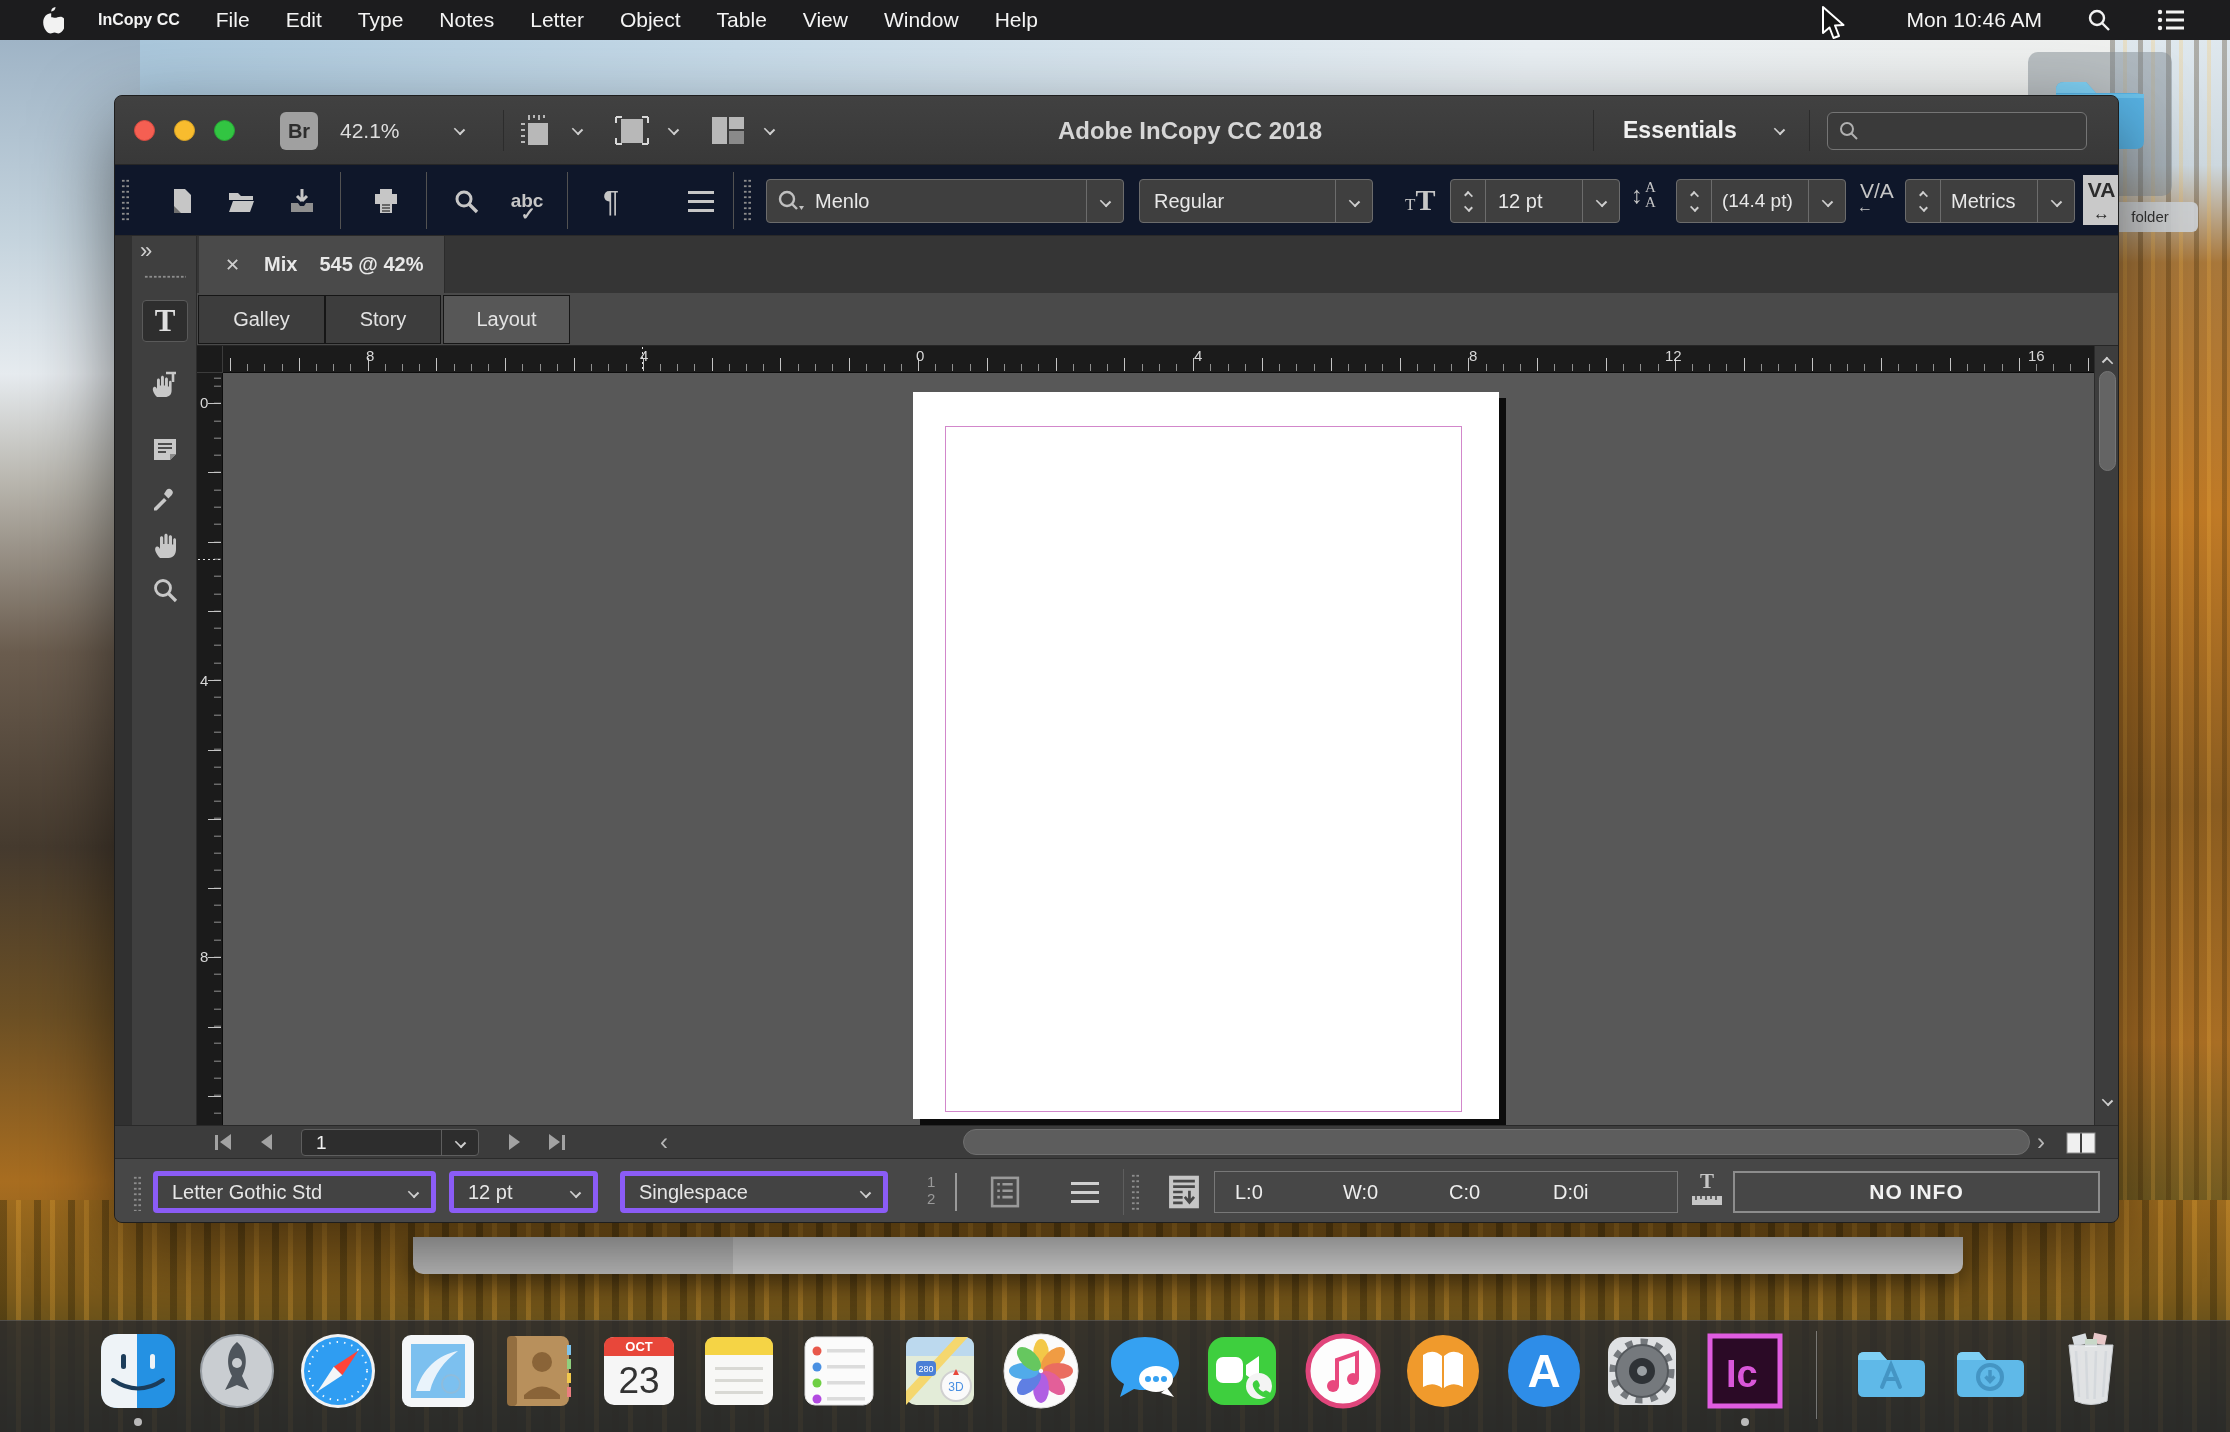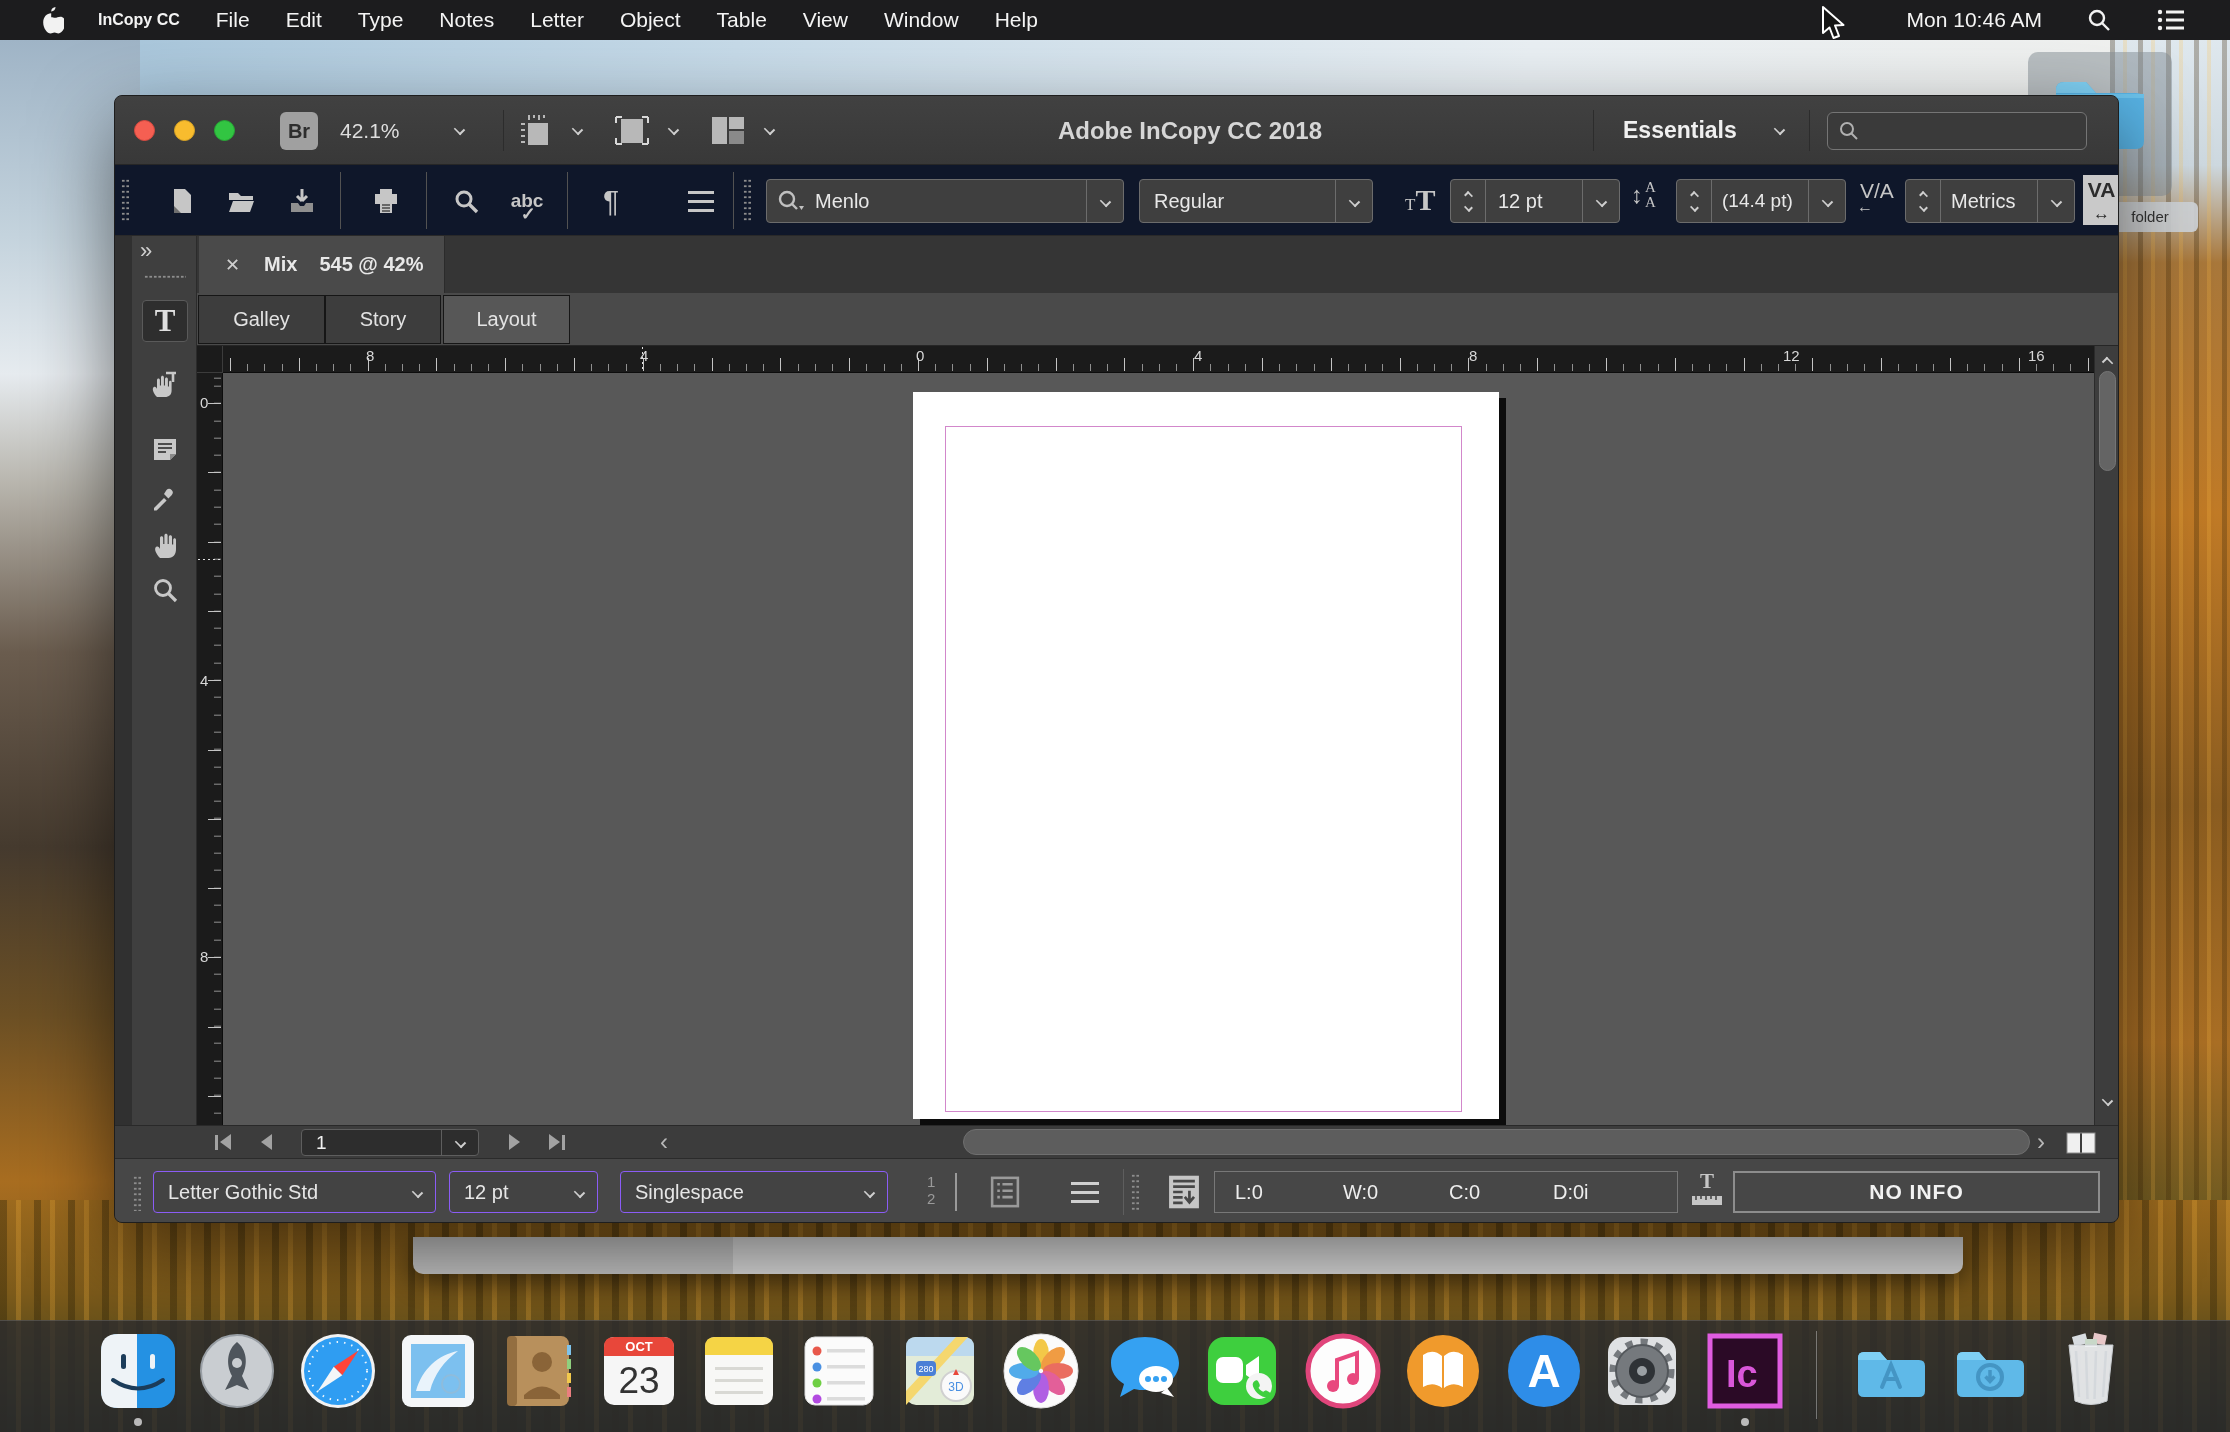--- a/index.html
+++ b/index.html
@@ -103,21 +103,21 @@
   .tri-r { border-left:11px solid #a2a2a2; }
   .tri-l2 { border-right:11px solid #a2a2a2; }
   .navbtn { position:absolute; top:8px; display:flex; align-items:center; gap:2px; }
   .vbar { display:inline-block; width:3px; height:15px; background:#a2a2a2; }
   #pagefield { position:absolute; left:186px; top:3px; width:178px; height:27px; background:#2d2d2d; border:1px solid #5e5e5e; border-radius:4px; display:flex; align-items:center; color:#f0f0f0; font-size:19px; }
   #hscroll-thumb { position:absolute; left:848px; top:3px; width:1067px; height:26px; background:#5d5d5d; border:1px solid #6f6f6f; border-radius:13px; }
   .hs-arrow { position:absolute; top:4px; color:#b8b8b8; font-size:24px; line-height:24px; }
 
   
   #statusbar { left:0; top:1062px; width:2005px; height:66px; background:#474747; border-top:1px solid #2b2b2b; }
-  .sbox { position:absolute; top:12px; height:42px; background:#434343; border:1px solid #8b5cf6; border-radius:4px; display:flex; align-items:center; color:#e6e6e6; font-size:20px; }
+  .sbox { position:absolute; top:12px; height:42px; background:#434343; border:5px solid #8b5cf6; border-radius:4px; display:flex; align-items:center; color:#e6e6e6; font-size:20px; }
   .sbox .lbl { padding-left:14px; flex:1; white-space:nowrap; }
   #lwcd { position:absolute; left:1099px; top:12px; width:464px; height:42px; border:1px solid #787878; color:#eee; font-size:20px; }
   #lwcd span { position:absolute; top:9px; }
   #noinfo { position:absolute; left:1618px; top:12px; width:367px; height:42px; border:2px solid #8d8d8d; color:#f2f2f2; font-size:21px; font-weight:bold; letter-spacing:1px; text-align:center; line-height:38px; }
   .dim { color:#9a9a9a; }
 
   
   #dock { left:0; top:1320px; width:2230px; height:112px; background:rgba(44,44,46,.82); border-top:1px solid rgba(255,255,255,.14); z-index:20; }
   .dicon { position:absolute; top:8px; width:84px; height:84px; }
   .dock-dot { position:absolute; top:97px; width:8px; height:8px; border-radius:50%; background:rgba(210,210,210,.85); }
@@ -385,21 +385,21 @@
   <div class="abs" id="corner"></div>
   <div class="abs" id="hruler">
     <div class="minor"></div>
     <div class="major"></div>
     <div class="guide-dotted"></div>
     <span class="hnum" style="left:145px">8</span>
     <span class="hnum" style="left:419px">4</span>
     <span class="hnum" style="left:695px">0</span>
     <span class="hnum" style="left:973px">4</span>
     <span class="hnum" style="left:1248px">8</span>
-    <span class="hnum" style="left:1562px">12</span>
+    <span class="hnum" style="left:1444px">12</span>
     <span class="hnum" style="left:1807px">16</span>
   </div>
   <div class="abs" id="vruler">
     <div class="minor"></div>
     <div class="major"></div>
     <div class="guide-dotted"></div>
     <span class="vnum" style="top:30px">0</span>
     <span class="vnum" style="top:308px">4</span>
     <span class="vnum" style="top:584px">8</span>
   </div>

